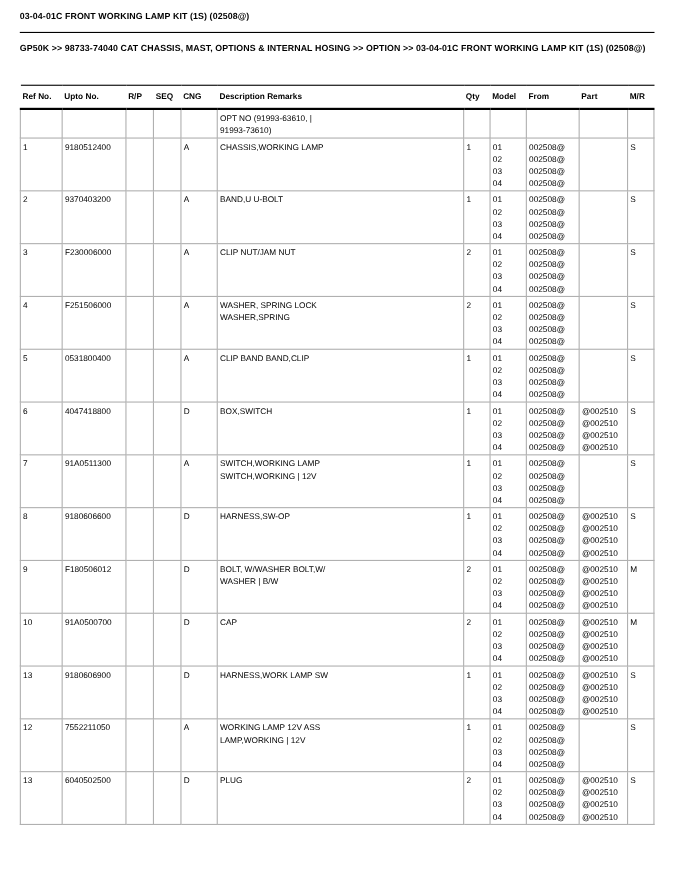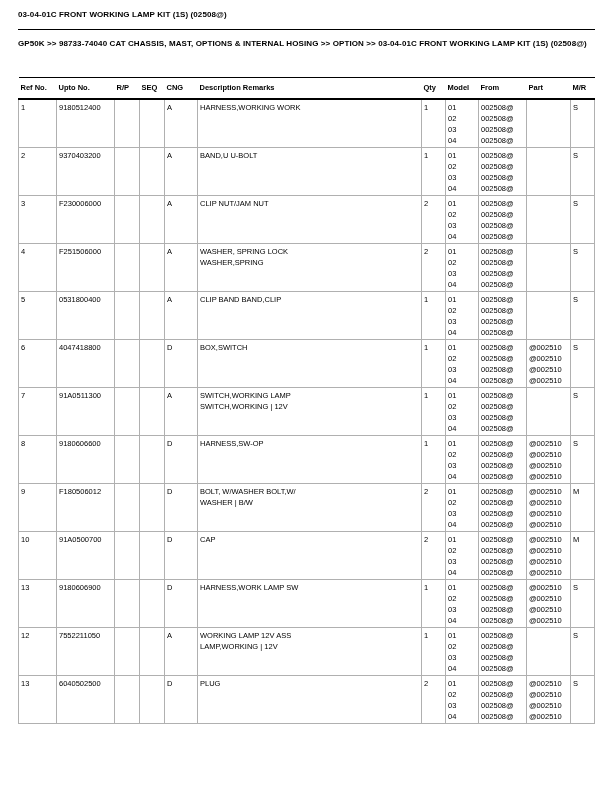--- a/index.html
+++ b/index.html
@@ -83,33 +83,49 @@
           <th>Description Remarks</th>
           <th>Qty</th>
           <th>Model</th>
           <th>From</th>
           <th>Part</th>
           <th>M/R</th>
         </tr>
     </thead>
     <tbody id="table-body">
         <tr>
+          <td></td>
+          <td></td>
+          <td></td>
+          <td></td>
+          <td></td>
+          <td>
+            <div>OPT NO (91993-63610, |</div>
+            <div>91993-73610)</div>
+          </td>
+          <td></td>
+          <td></td>
+          <td></td>
+          <td></td>
+          <td></td>
+        </tr>
+        <tr>
           <td>
             <div>1</div>
           </td>
           <td>
             <div>9180512400</div>
           </td>
           <td></td>
           <td></td>
           <td>
             <div>A</div>
           </td>
           <td>
-            <div>HARNESS,WORKING WORK</div>
+            <div>CHASSIS,WORKING LAMP</div>
           </td>
           <td>
             <div>1</div>
           </td>
           <td>
             <div>01</div>
             <div>02</div>
             <div>03</div>
             <div>04</div>
           </td>

